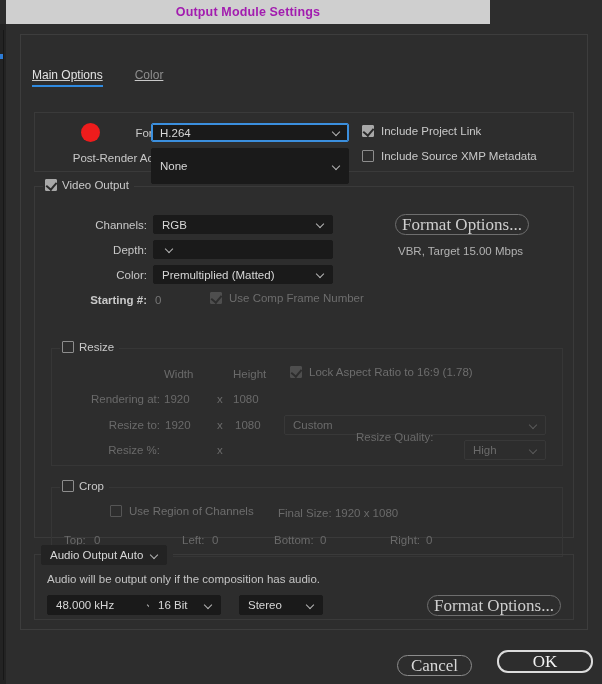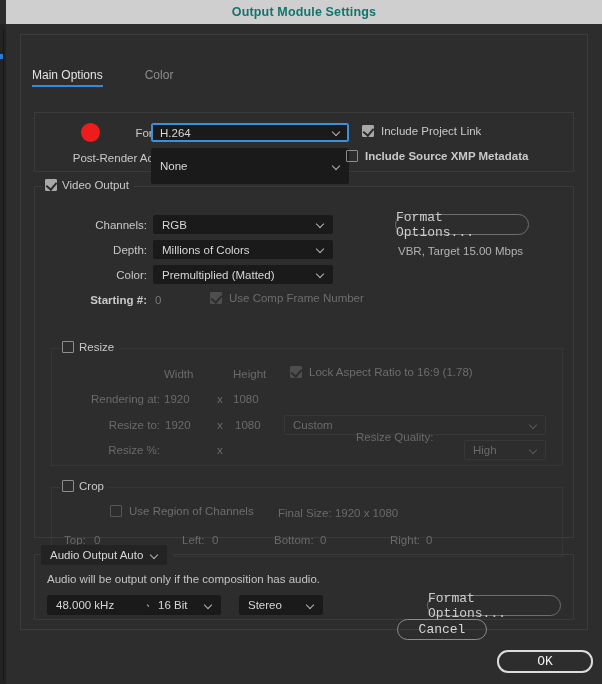--- a/index.html
+++ b/index.html
@@ -22,23 +22,23 @@
   .window {
     position: absolute;
     left: 0; top: 0;
     width: 602px; height: 684px;
     background: #2d2d2d;
   }
 
   .titlebar {
     position: absolute;
     left: 6px; top: 0;
-    width: 596px; height: 24px;
+    width: 484px; height: 24px;
     background: #cfcfcf;
-    color: #0f766e;
+    color: #a21caf;
     font-size: 12.5px;
     font-weight: bold;
     display: flex;
     align-items: center;
     justify-content: center;
     letter-spacing: .15px;
   }
 
   
   .gutter {
@@ -65,22 +65,23 @@
     left: 6px; top: 24px;
     width: 596px; height: 660px;
     background: #2d2d2d;
   }
 
   
   .tabs {
     position: absolute;
     left: 26px; top: 44px;
     display: flex;
-    gap: 42px;
+    gap: 32px;
     align-items: flex-start;
+    text-decoration: underline;
   }
   .tab {
     font-size: 12px;
     color: #8e8e8e;
     padding-bottom: 5px;
     position: relative;
     cursor: pointer;
     white-space: nowrap;
   }
   .tab.active {
@@ -205,26 +206,26 @@
     border: 1px solid #232323;
   }
 
   
   .btn {
     position: absolute;
     border: 1px solid #8c8c8c;
     border-radius: 11px;
     background: transparent;
     color: #d8d8d8;
-    font-size: 13px;
+    font-size: 17px;
     display: flex;
     align-items: center;
     justify-content: center;
     cursor: pointer;
-    font-family: Liberation Mono, monospace;
+    font-family: Liberation Serif, serif;
   }
   .btn.thin { border-color: #6e6e6e; color: #cecece; }
   .btn.primary {
     border: 2px solid #dcdcdc;
     color: #f2f2f2;
   }
 
   
   .annot-dot {
     position: absolute;
@@ -274,42 +275,41 @@
       <div class="sel" style="left:116px;top:35px;width:198px;height:36px;">
         <span class="txt">None</span>
         <span class="chev"></span>
       </div>
 
       <div class="cbrow" style="left:327px;top:12px;">
         <span class="cb checked"></span>
         <span>Include Project Link</span>
       </div>
 
-      <div class="cbrow" style="left:311px;top:37px;font-weight:bold;">
+      <div class="cbrow" style="left:327px;top:37px;">
         <span class="cb"></span>
         <span>Include Source XMP Metadata</span>
       </div>
     </div>
 
     <div class="group" style="left:28px;top:162px;width:540px;height:352px;">
 
       <div class="group-legend">
         <span class="cb checked"></span>
         <span>Video Output</span>
       </div>
 
       <div class="lbl r" style="left:0px;top:32px;width:112px;">Channels:</div>
       <div class="sel" style="left:118px;top:28px;width:180px;height:19px;">
         <span class="txt">RGB</span>
         <span class="chev"></span>
       </div>
 
       <div class="lbl r" style="left:0px;top:57px;width:112px;">Depth:</div>
       <div class="sel" style="left:118px;top:53px;width:180px;height:19px;">
-        <span class="txt">Millions of Colors</span>
         <span class="chev"></span>
       </div>
 
       <div class="lbl r" style="left:0px;top:82px;width:112px;">Color:</div>
       <div class="sel" style="left:118px;top:78px;width:180px;height:19px;">
         <span class="txt">Premultiplied (Matted)</span>
         <span class="chev"></span>
       </div>
 
       <div class="lbl r bold" style="left:0px;top:107px;width:112px;">Starting #:</div>
@@ -417,21 +417,21 @@
       <div class="sel" style="left:204px;top:40px;width:84px;height:20px;">
         <span class="txt">Stereo</span>
         <span class="chev"></span>
       </div>
 
       <div class="btn thin" style="left:392px;top:40px;width:134px;height:21px;">
         <span>Format Options...</span>
       </div>
     </div>
 
-    <div class="btn" style="left:391px;top:595px;width:90px;height:21px;text-align:right;">
+    <div class="btn" style="left:391px;top:631px;width:75px;height:21px;text-align:right;">
       <span>Cancel</span>
     </div>
     <div class="btn primary" style="left:491px;top:626px;width:96px;height:23px;">
       <span>OK</span>
     </div>
 
   </div>
 </div>
 
 </body></html>

